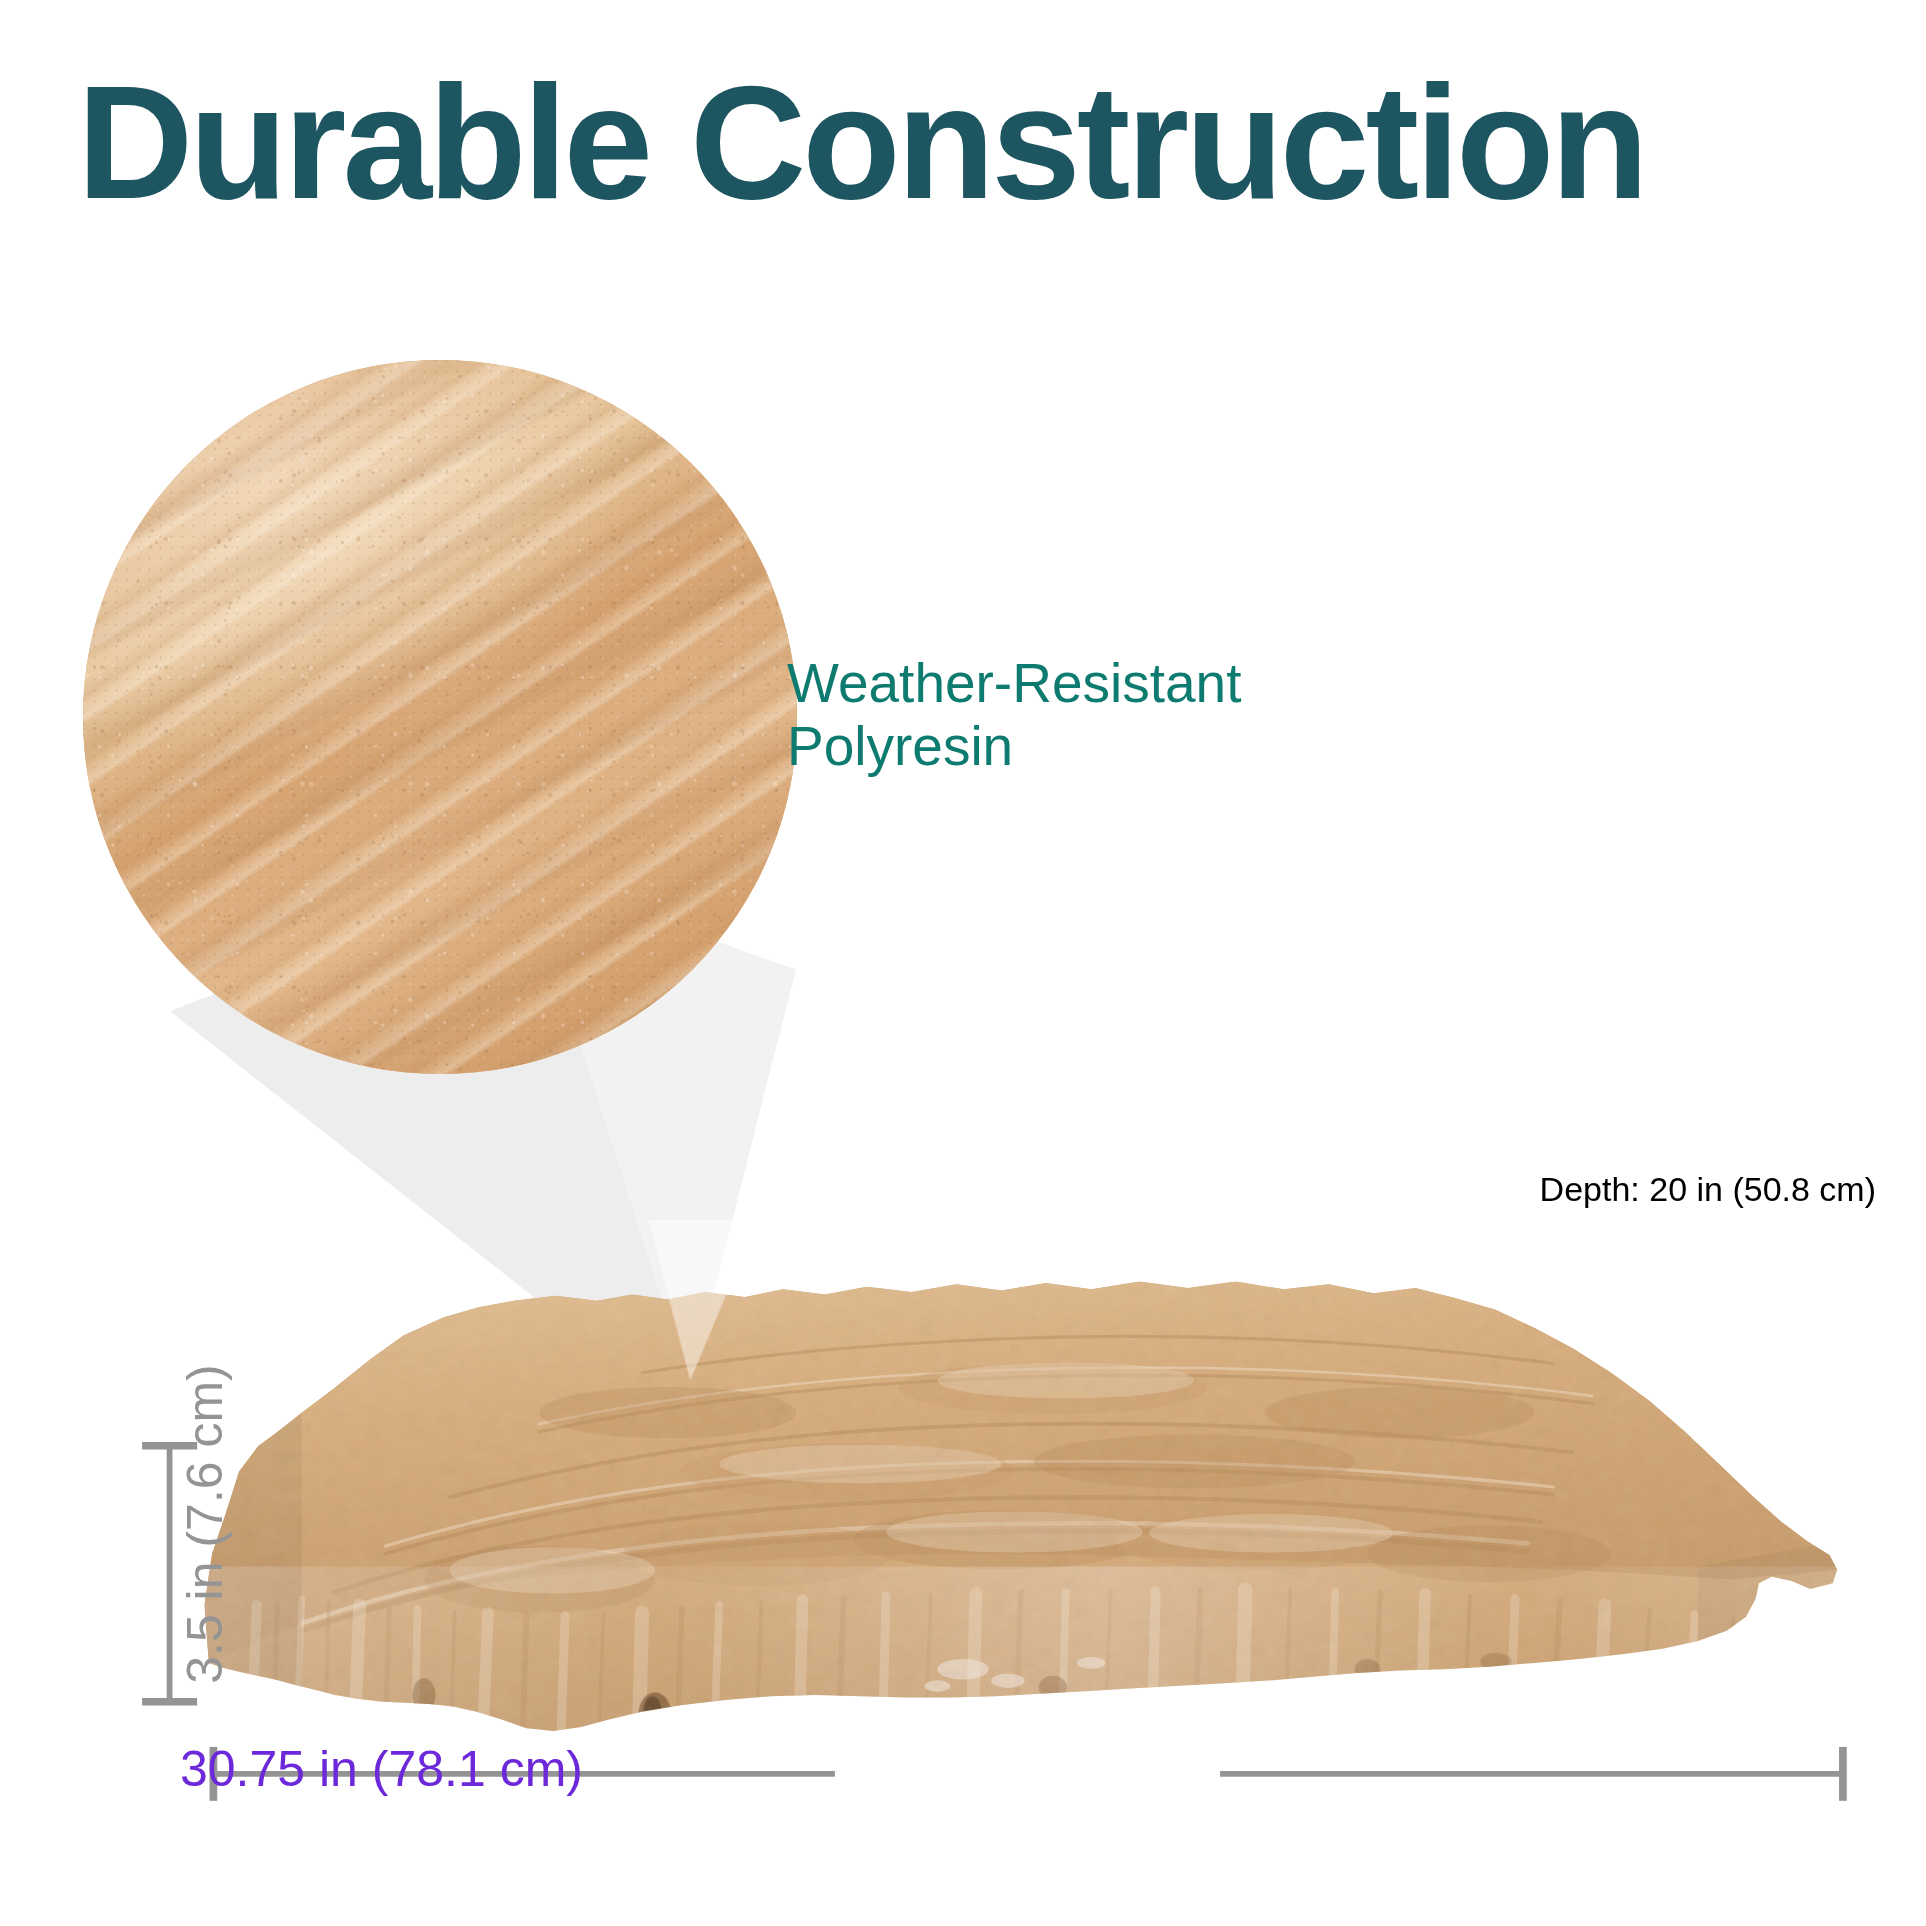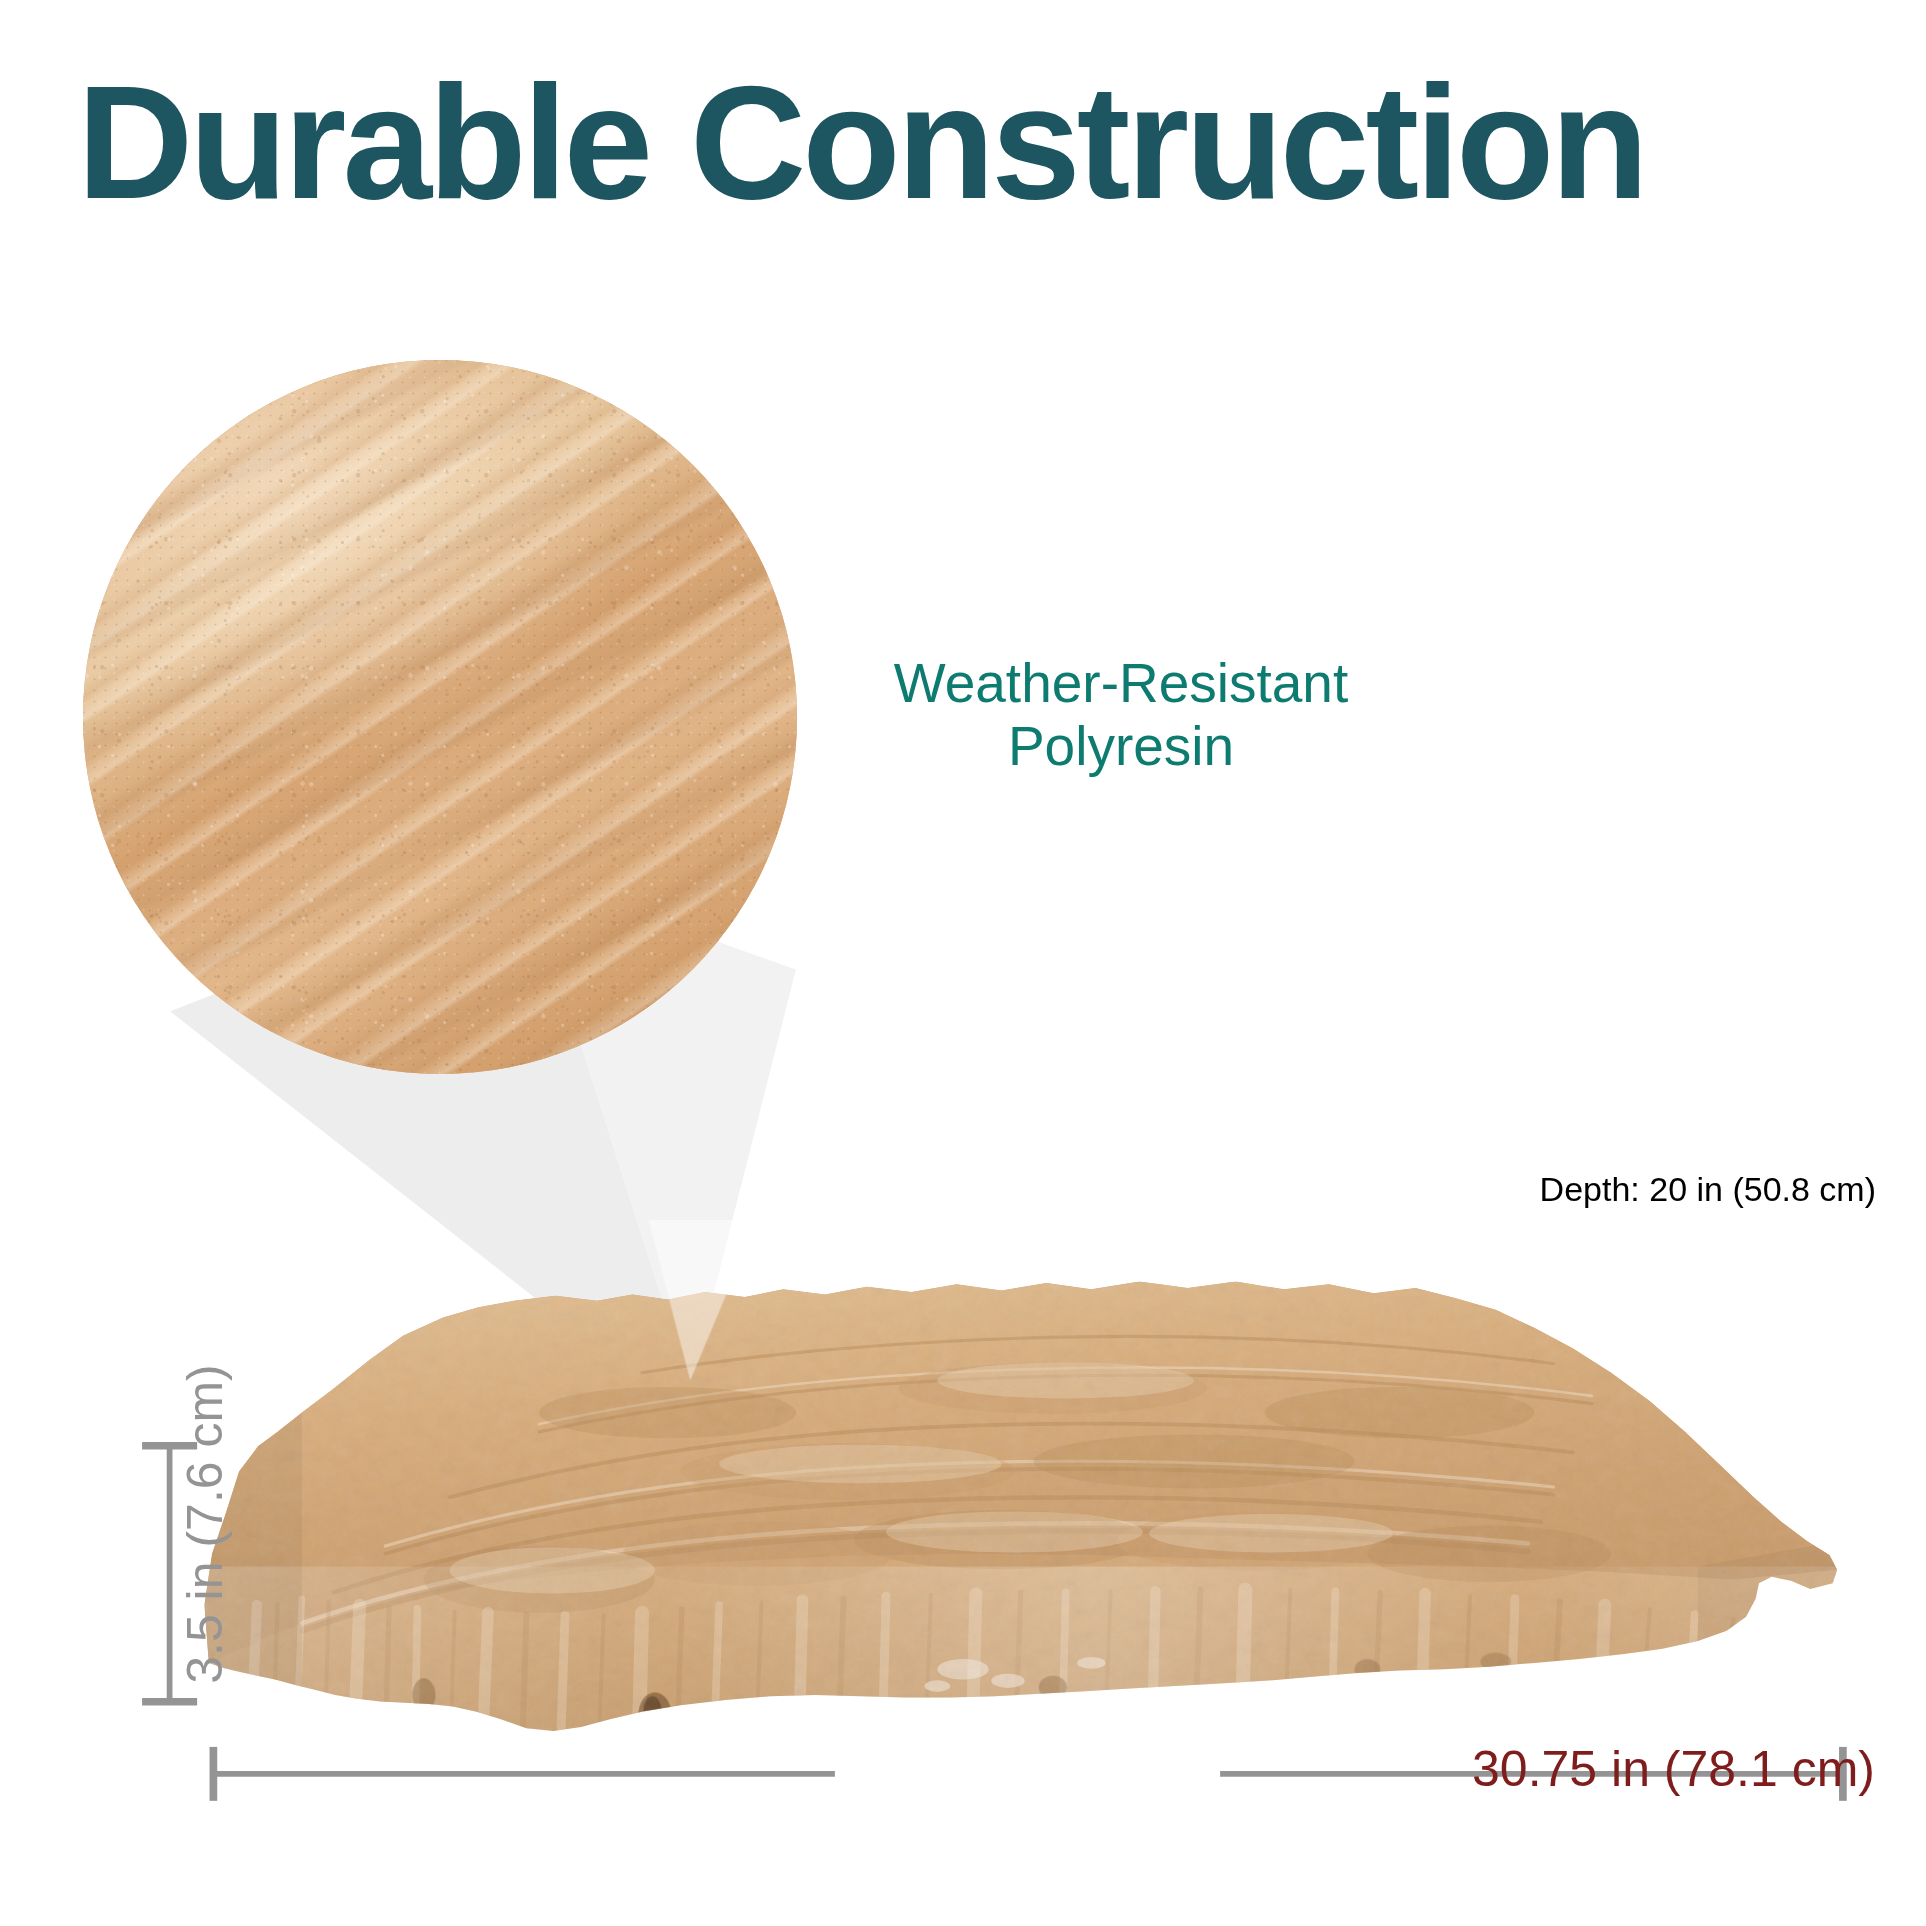--- a/index.html
+++ b/index.html
@@ -75,21 +75,21 @@
     background-position:0 0, 5.8px 7px;
     opacity:.65;
   }
   .t-vig{
     background:radial-gradient(circle at 50% 50%, rgba(0,0,0,0) 58%, rgba(120,82,48,.20) 100%);
   }
 
   
   #polyresin-label{
     position:absolute;left:787px;top:652px;width:668px;
-    text-align:center;color:#0e7b70;
+    color:#0e7b70;
     font-size:55px;line-height:1.14;font-weight:400;
   }
 
   
   #depth-label{
     position:absolute;right:83px;top:1170px;
     color:#000000;font-size:34px;font-weight:400;white-space:nowrap;
   }
 
   
@@ -97,22 +97,22 @@
 
   
   #height-dimension{position:absolute;left:128px;top:1412px;width:128px;height:321px;}
   #height-dimension-label{
     position:absolute;left:-90px;top:83px;width:334px;
     transform:rotate(-90deg);transform-origin:50% 50%;
     text-align:center;color:#949494;font-size:50px;white-space:nowrap;
   }
   #width-dimension{position:absolute;left:180px;top:1734px;width:1695px;height:116px;}
   #width-dimension-label{
-    position:absolute;left:0;top:6.4px;width:1695px;text-align:right;
-    color:#7f1d1d;font-size:50px;white-space:nowrap;
+    position:absolute;left:0;top:6.4px;width:1695px;text-align:left;
+    color:#6d28d9;font-size:50px;white-space:nowrap;
   }
 </style>
 </head>
 <body>
 
 <div class="stage">
 
   <div id="page-title">Durable Construction</div>
 
   <svg id="magnifier-cone" viewBox="0 0 1600 1800">

